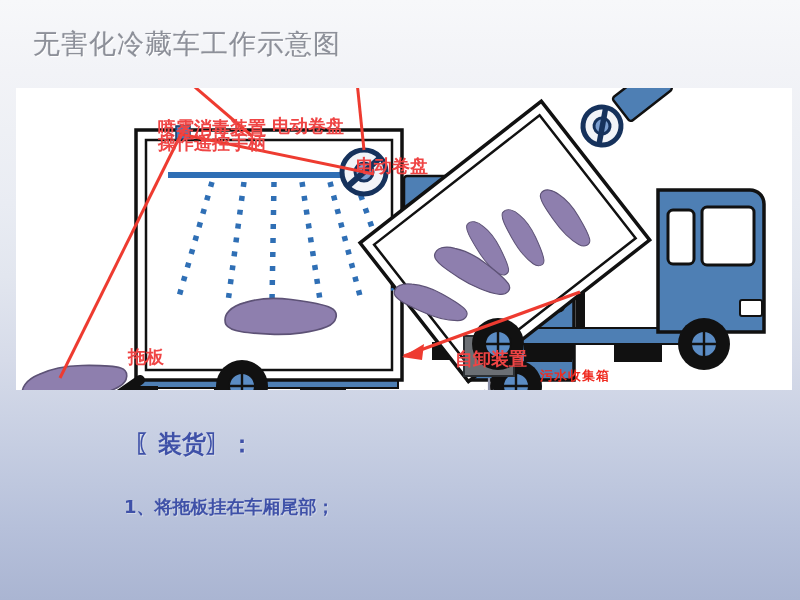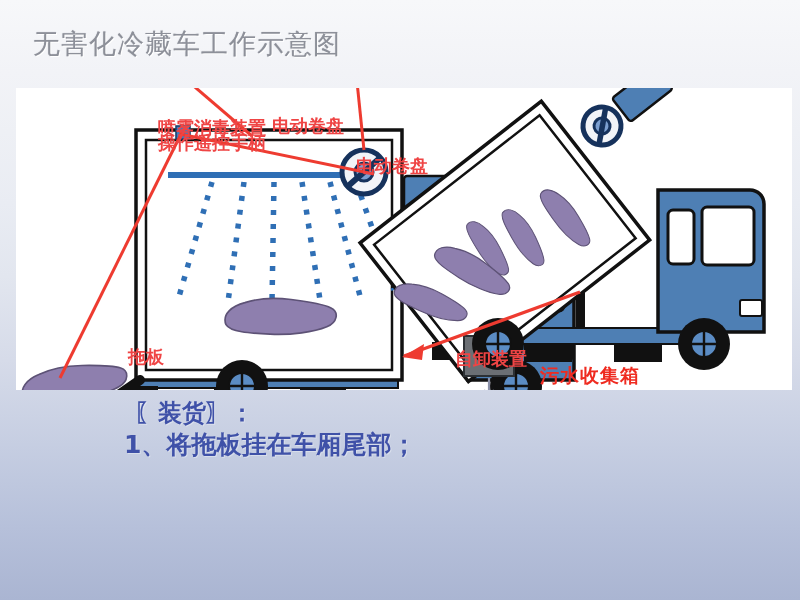--- a/index.html
+++ b/index.html
@@ -28,31 +28,32 @@
     background:#ffffff;
   }
   .panel-inner { position:absolute; left:0; top:0; width:776px; height:302px; overflow:visible; }
 
   
   .lbl {
     position:absolute; white-space:nowrap; color:#ef4444;
     font-size:18px; line-height:15px; font-weight:600;
     font-family:"DejaVu Sans","Liberation Sans",sans-serif;
   }
-  .lbl.big { font-size:19px; color:#ef2b20; font-weight:700; letter-spacing:1px; }
+  .lbl.big { font-size:13px; color:#ef2b20; font-weight:700; letter-spacing:1px; }
 
   
   .steps { position:absolute; left:130px; top:398px; width:670px; }
   .step {
     color:#3f51a8; font-weight:700; white-space:nowrap;
     text-shadow:1px 1px 0 rgba(255,255,255,.35);
     font-family:"DejaVu Sans","Liberation Sans",sans-serif;
+    margin-top:31px;
   }
   .step.head { font-size:24px; line-height:30px; margin-left:4px; }
-  .step.item { font-size:25px; line-height:34px; margin-left:-6px; }
+  .step.item { font-size:18px; line-height:34px; margin-left:-6px; }
 
   .watermark {
     position:absolute; right:8px; bottom:4px;
     font-size:9px; color:rgba(120,132,165,.45); letter-spacing:1px;
   }
 
   svg { display:block; }
 </style>
 </head>
 <body>

